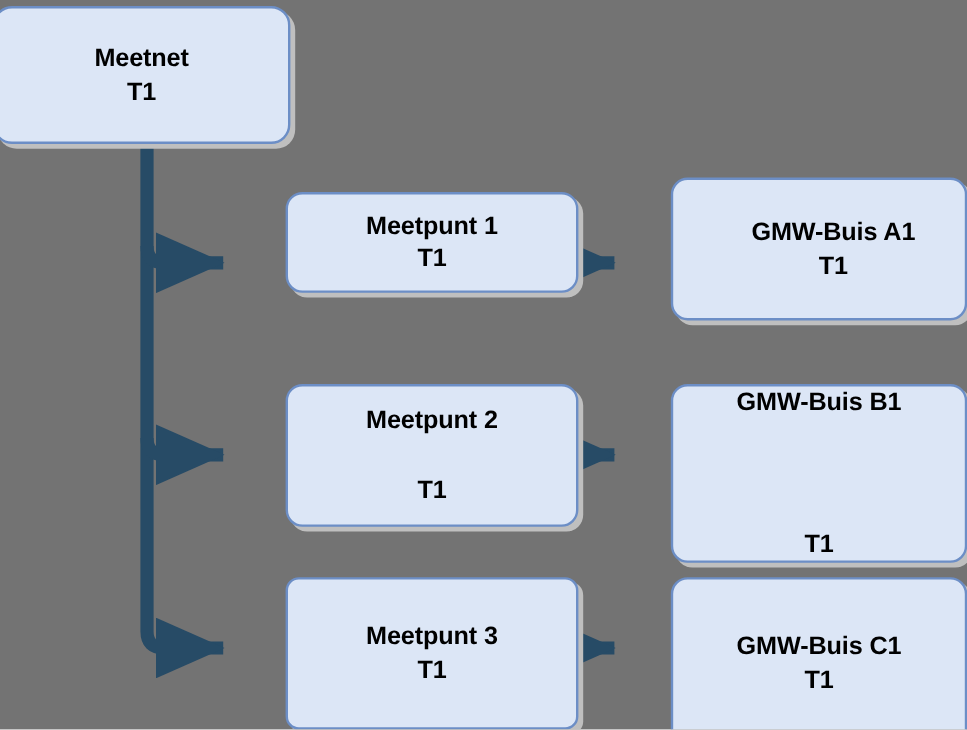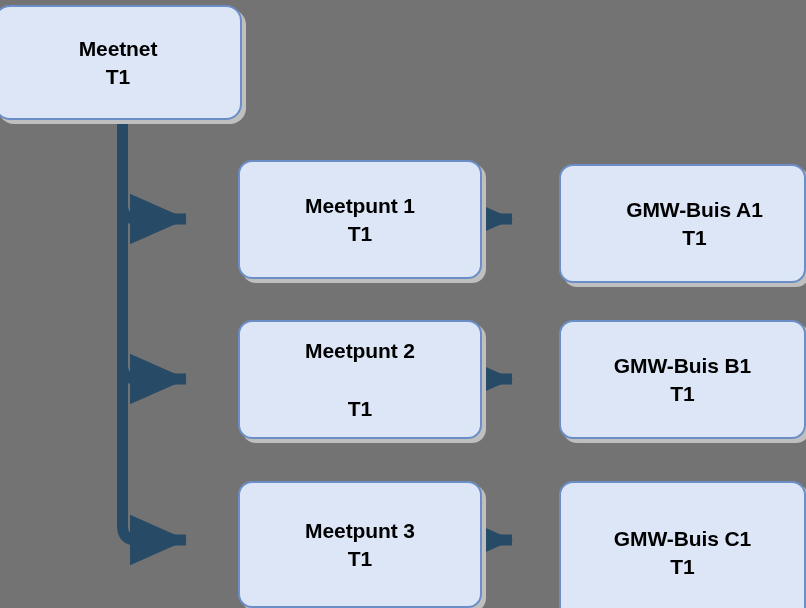--- a/index.html
+++ b/index.html
@@ -40,26 +40,26 @@
   .node .l2 { display: block; }
 
   
   #node-meetnet {
     left: -6px;
     top: 5px;
     width: 248px;
     height: 115px;
     border-radius: 16px;
   }
-  #node-mp1 { left: 238px; top: 160px; width: 244px; height: 119px; }
+  #node-mp1 { left: 238px; top: 160px; width: 244px; height: 84px; }
   #node-mp2 { left: 238px; top: 320px; width: 244px; height: 119px; gap: 30px; }
-  #node-mp3 { left: 238px; top: 481px; width: 244px; height: 127px; }
+  #node-mp3 { left: 238px; top: 481px; width: 244px; height: 127px; border-radius: 11px; }
 
-  #node-gmw1 { left: 559px; top: 164px; width: 247px; height: 119px; padding-left: 24px; }
-  #node-gmw2 { left: 559px; top: 320px; width: 247px; height: 119px; }
+  #node-gmw1 { left: 559px; top: 148px; width: 247px; height: 119px; padding-left: 24px; }
+  #node-gmw2 { left: 559px; top: 320px; width: 247px; height: 149px; justify-content: space-between; }
   #node-gmw3 { left: 559px; top: 481px; width: 247px; height: 143px; }
 
   
   #edges {
     position: absolute;
     left: 0;
     top: 0;
     width: 806px;
     height: 608px;
     pointer-events: none;

